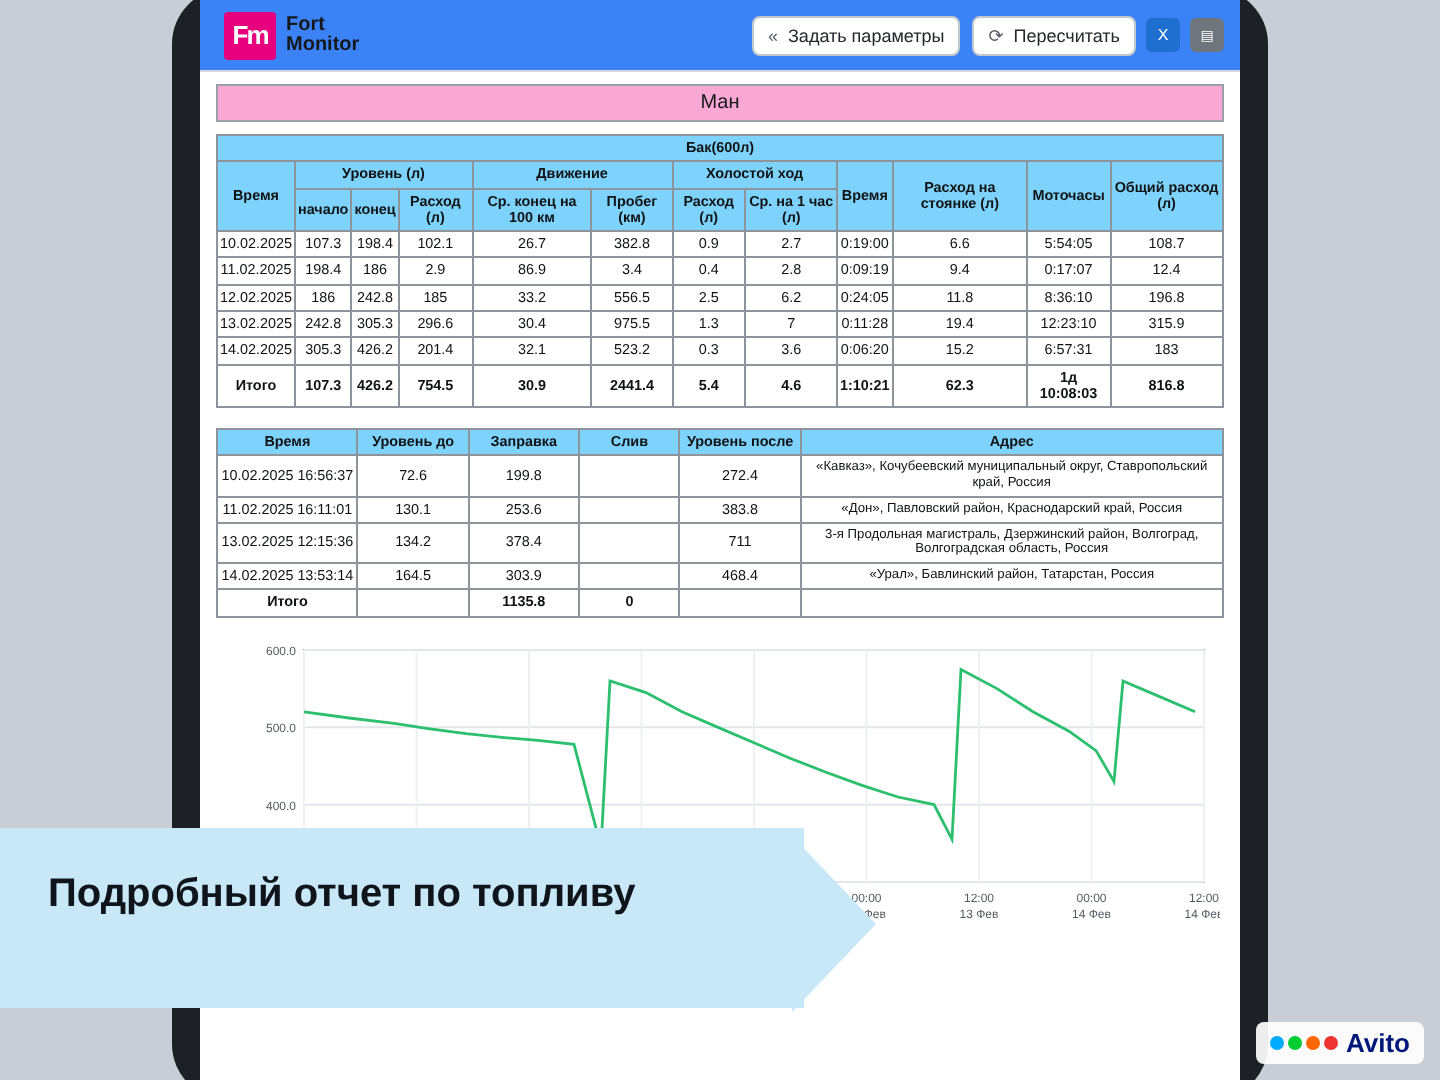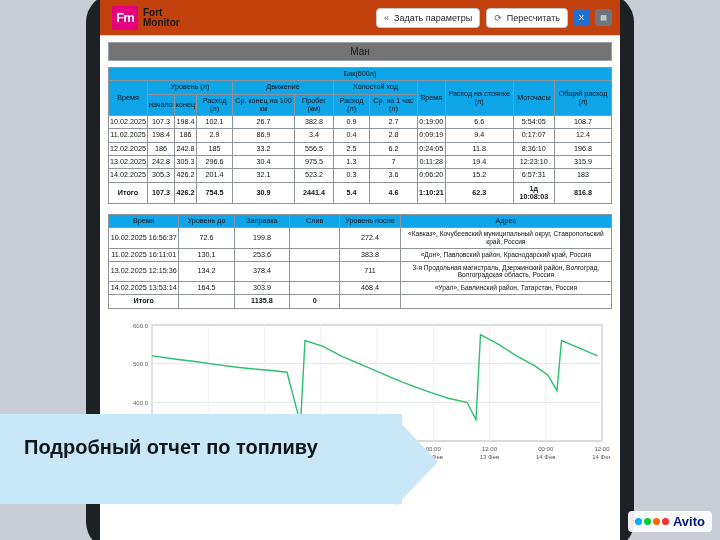--- a/index.html
+++ b/index.html
@@ -2,37 +2,37 @@
 <html><head>
 <meta charset="utf-8">
 <style>
   html,body{margin:0;padding:0;}
   body{width:720px;height:540px;overflow:hidden;background:#d8dde3;font-family:"Liberation Sans",sans-serif;}
   .screen{position:relative;width:720px;height:540px;background:#c9ced6;overflow:hidden;}
   
   .phone{position:absolute;left:86px;top:-6px;width:548px;height:556px;background:#1d2024;border-radius:28px;}
   .phone-inner{position:absolute;left:100px;top:0px;width:520px;height:540px;background:#ffffff;overflow:hidden;}
   
-  .topbar{height:36px;background:#c2410c;border-bottom:1px solid #d5d8dd;display:flex;align-items:center;padding:0 8px;box-sizing:border-box;}
+  .topbar{height:36px;background:#3b82f6;border-bottom:1px solid #d5d8dd;display:flex;align-items:center;padding:0 8px;box-sizing:border-box;}
   .logo{display:flex;align-items:center;gap:5px;margin-left:4px;}
   .logo-mark{width:26px;height:24px;background:#e6007e;color:#fff;font-weight:bold;font-size:13px;display:flex;align-items:center;justify-content:center;border-radius:2px;letter-spacing:-1px;}
   .logo-text{font-size:10px;line-height:10px;color:#16181c;font-weight:bold;}
   .topbar-spacer{flex:1;}
   .btn{display:inline-flex;align-items:center;gap:5px;border:1px solid #c3c7ce;border-radius:4px;background:#fff;height:20px;padding:0 7px;font-size:9px;color:#23262b;box-sizing:border-box;}
   .btn .ic{font-size:9px;color:#555a61;}
   .sq{width:17px;height:17px;border-radius:3px;display:inline-flex;align-items:center;justify-content:center;font-size:8px;color:#fff;margin-left:5px;}
   .sq.blue{background:#1f6fd0;}
   .sq.grey{background:#6f757d;font-size:7px;}
   
-  .titlebar{margin:6px 8px 0 8px;border:1px solid #9aa0a8;background:#737373;text-align:center;font-size:10px;padding:3px 0;color:#16181c;}
+  .titlebar{margin:6px 8px 0 8px;border:1px solid #9aa0a8;background:#f9a8d4;text-align:center;font-size:10px;padding:3px 0;color:#16181c;}
   
   .tblwrap{margin:6px 8px 0 8px;}
   table{border-collapse:collapse;width:100%;font-size:7.2px;color:#101214;background:#fff;}
   th,td{border:1px solid #8f949b;text-align:center;padding:2px 1px;line-height:1.15;}
-  thead th{background:#0ea5e9;font-weight:normal;}
+  thead th{background:#7dd3fc;font-weight:bold;}
   .bold{font-weight:bold;}
   td.addr{font-size:6.6px;padding:2px 3px;}
   
   .chartbox{margin:10px 10px 0 10px;position:relative;height:150px;}
   .chart-svg{display:block;}
   .chart-caption{text-align:center;font-size:7px;color:#2b49c6;margin-top:2px;}
   
   .banner{position:absolute;left:0;top:414px;width:402px;height:90px;background:#c9e8f7;}
   .banner-t1{position:absolute;left:12px;top:436px;font-size:20px;font-weight:bold;color:#10151b;margin-left:12px;}
   .banner-t2{position:absolute;left:28px;top:469px;font-size:18px;color:#10151b;}

